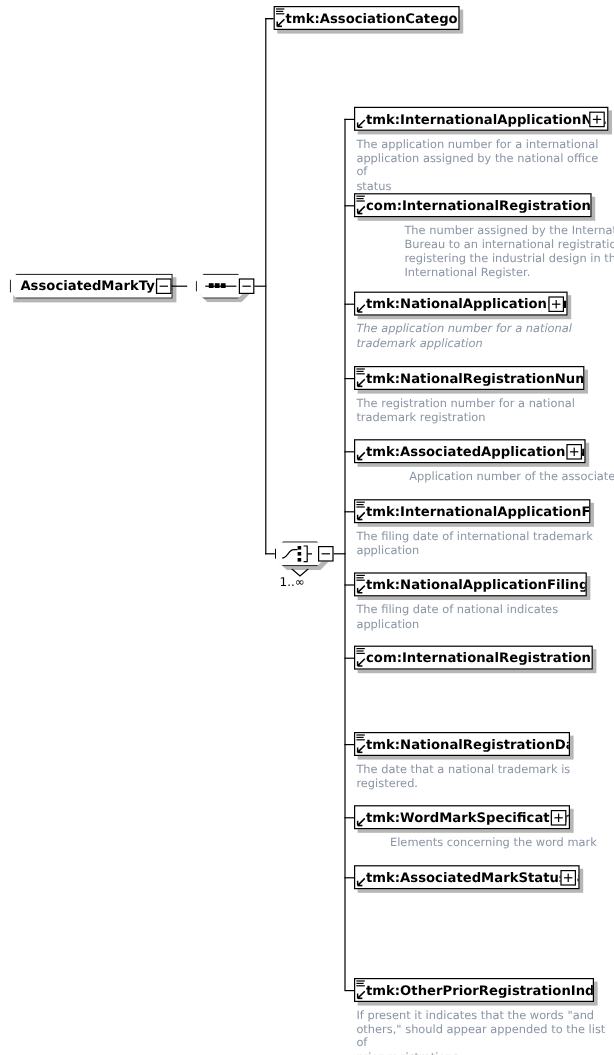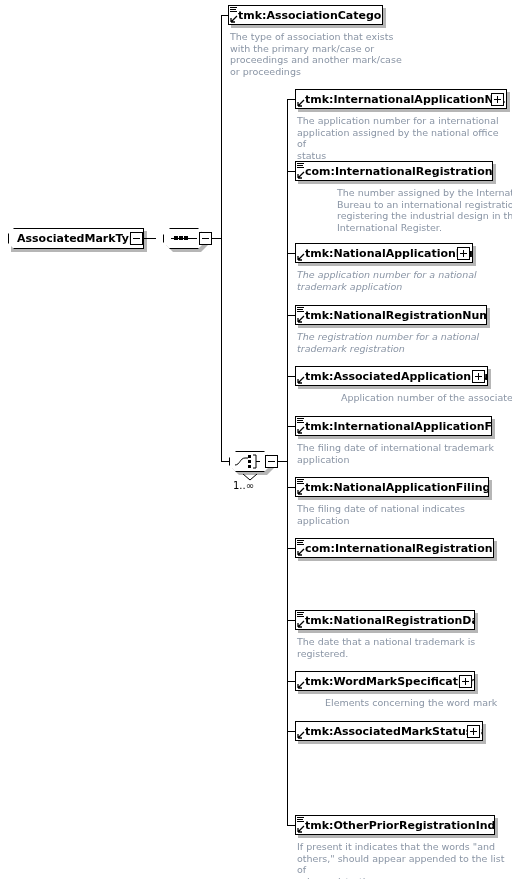--- a/index.html
+++ b/index.html
@@ -157,24 +157,20 @@
         <i></i>
         <i></i>
       </div>
       <div class="glyph-arrow">
         <svg width="8" height="8">
           <path d="M7,1 L1,7 M1,7 L1,3 M1,7 L5,7" stroke="#000" stroke-width="1.3" fill="none"></path>
         </svg>
       </div>
       <span class="el-label">tmk:AssociationCategory</span>
     </div>
-    <div class="note" style="left: 230px; top: 31px; width: 210px;">The type of association that exists
-with the primary mark/case or
-proceedings and another mark/case
-or proceedings</div>
     <div class="el-shadow" style="left: 298px; top: 92px; width: 212px;"></div>
     <div class="ln h" style="left: 287px; top: 99px; width: 8px; height: 1px;"></div>
     <div class="el" style="left: 295px; top: 89px; width: 212px; padding-right: 18px;">
       <div class="glyph-arrow">
         <svg width="8" height="8">
           <path d="M7,1 L1,7 M1,7 L1,3 M1,7 L5,7" stroke="#000" stroke-width="1.3" fill="none"></path>
         </svg>
       </div>
       <span class="el-label">tmk:InternationalApplicationNu...</span>
       <div class="plus">
@@ -228,21 +224,21 @@
         <i></i>
         <i></i>
       </div>
       <div class="glyph-arrow">
         <svg width="8" height="8">
           <path d="M7,1 L1,7 M1,7 L1,3 M1,7 L5,7" stroke="#000" stroke-width="1.3" fill="none"></path>
         </svg>
       </div>
       <span class="el-label">tmk:NationalRegistrationNumber</span>
     </div>
-    <div class="note" style="left: 297px; top: 331px; width: 210px; font-style: italic;">The registration number for a national
+    <div class="note" style="left: 297px; top: 331px; width: 210px;">The registration number for a national
 trademark registration</div>
     <div class="el-shadow" style="left: 298px; top: 369px; width: 193px;"></div>
     <div class="ln h" style="left: 287px; top: 376px; width: 8px; height: 1px;"></div>
     <div class="el" style="left: 295px; top: 366px; width: 193px; padding-right: 18px;">
       <div class="glyph-arrow">
         <svg width="8" height="8">
           <path d="M7,1 L1,7 M1,7 L1,3 M1,7 L5,7" stroke="#000" stroke-width="1.3" fill="none"></path>
         </svg>
       </div>
       <span class="el-label">tmk:AssociatedApplicationNu...</span>

